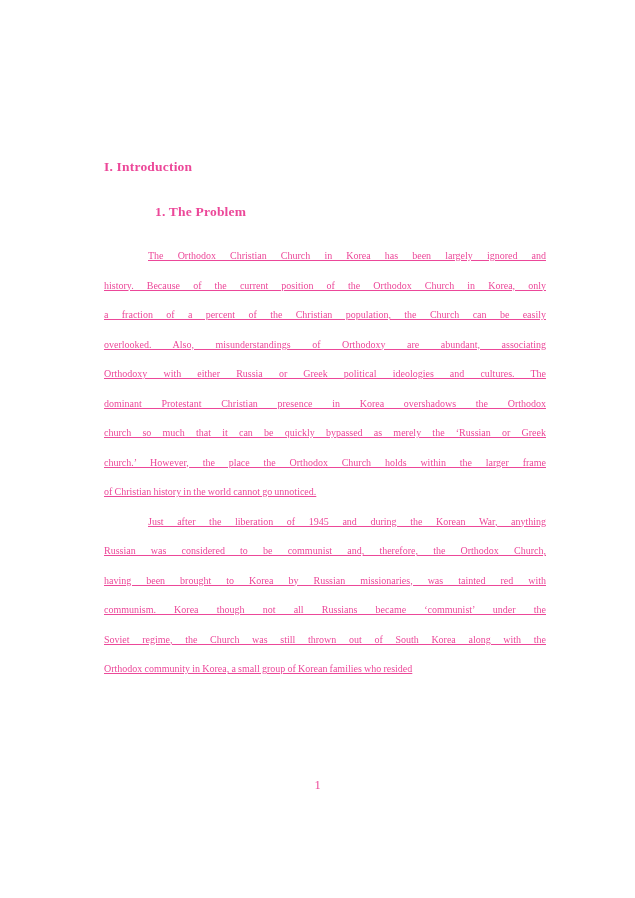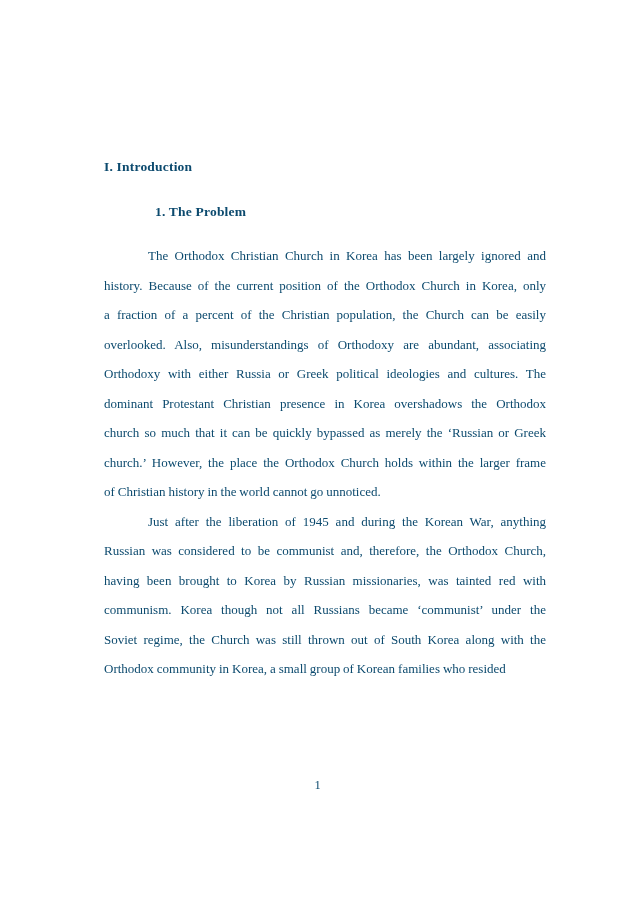--- a/index.html
+++ b/index.html
@@ -8,21 +8,21 @@
     padding: 0;
     background: #ffffff;
   }
   .page {
     position: relative;
     width: 635px;
     height: 898px;
     background: #ffffff;
     overflow: hidden;
     font-family: "Liberation Serif", "DejaVu Serif", serif;
-    color: #0c4a6e;
+    color: #ec4899;
   }
   .section-heading {
     position: absolute;
     top: 159px;
     left: 104px;
     font-size: 13.5px;
     font-weight: bold;
     line-height: 16px;
     letter-spacing: 0.2px;
   }
@@ -34,23 +34,24 @@
     font-weight: bold;
     line-height: 16px;
     letter-spacing: 0.2px;
     margin-left: 6px;
   }
   .paragraphs {
     position: absolute;
     top: 241px;
     left: 104px;
     width: 442px;
-    font-size: 13px;
+    font-size: 10px;
     line-height: 29.5px;
     word-spacing: -0.3px;
+    text-decoration: underline;
   }
   .paragraph {
     margin: 0;
   }
   .line {
     text-align: justify;
     text-align-last: justify;
   }
   .line.first {
     text-indent: 44px;

